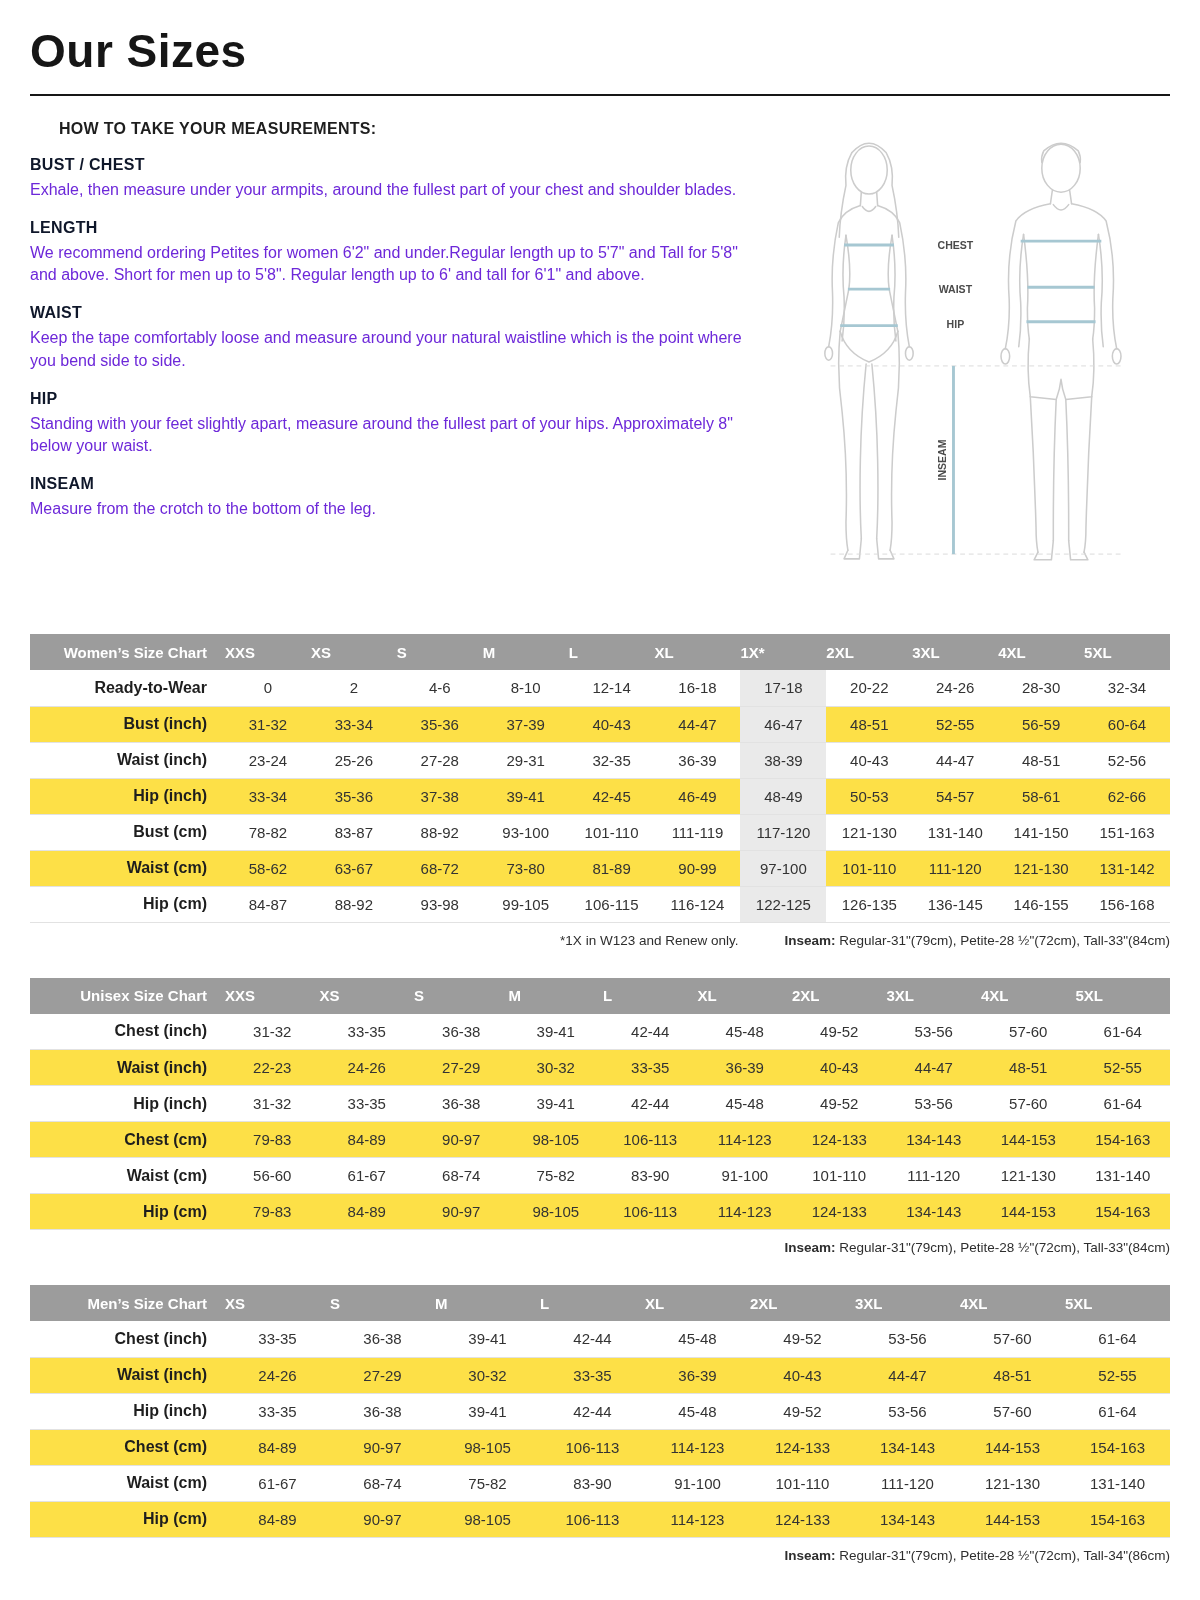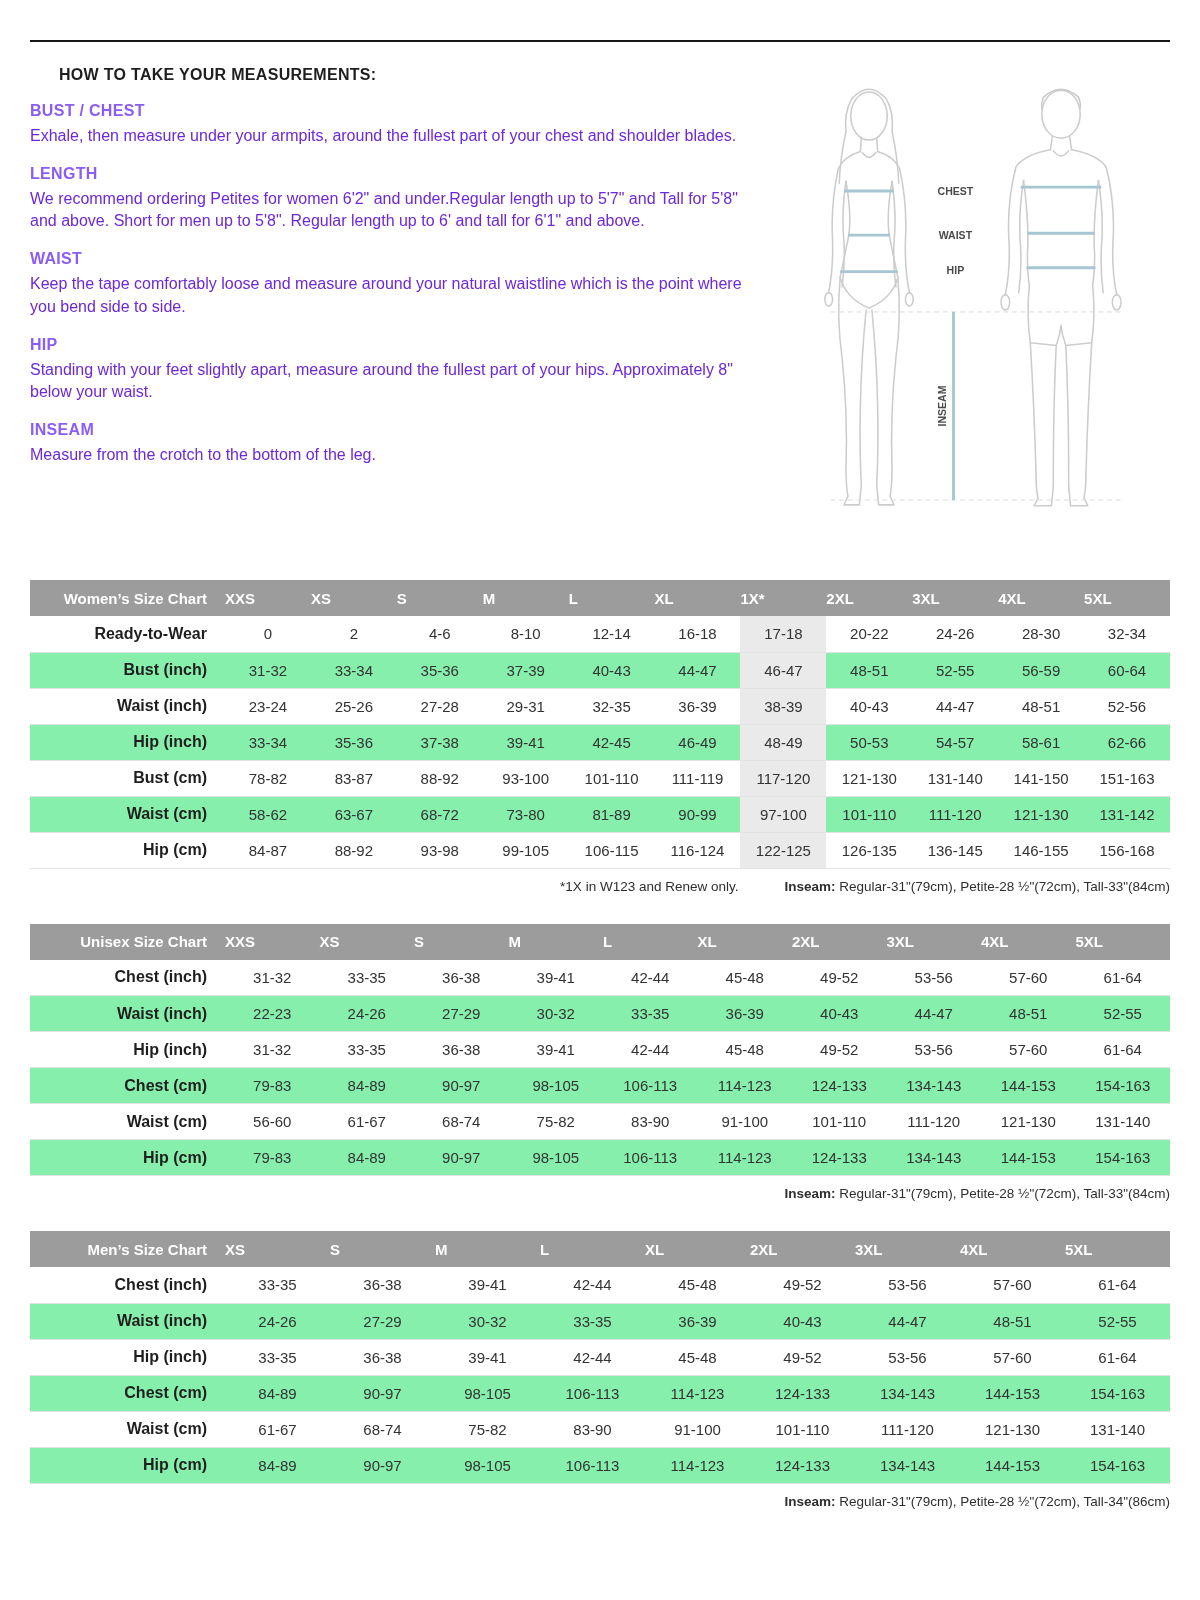--- a/index.html
+++ b/index.html
@@ -15,52 +15,53 @@
     font-size:46px; font-weight:bold; color:#161616; letter-spacing:.5px;
   }
   .title-rule { border:none; border-top:2px solid #161616; margin-top:16px; }
 
   .top { display:flex; margin-top:24px; }
   .instructions { width:730px; padding-right:14px; }
   .instructions h2 {
     font-size:16px; font-weight:bold; color:#1e1e1e; margin-bottom:18px; letter-spacing:.3px;margin-left:29px;
   }
   .section { margin-bottom:17px; }
-  .section h3 { font-size:16px; font-weight:bold; color:#8b5cf6; margin-bottom:5px; letter-spacing:.3px; }
+  .section h3 { font-size:16px; font-weight:bold; color:#0f172a; margin-bottom:5px; letter-spacing:.3px; }
   .section p  { font-size:16px; line-height:1.42; color:#6d28d9; }
 
   .diagram { flex:1; display:flex; justify-content:center; align-items:flex-start; padding-top:4px; }
 
   .table-block { margin-top:30px; }
   table.size-table { width:100%; border-collapse:collapse; table-layout:fixed; }
   table.size-table tr { height:36px; }
   table.size-table thead th {
     background:var(--header-bg, #9c9c9c); color:#ffffff;
     font-size:15px; font-weight:bold; text-align:left;
   }
   table.size-table thead th.corner { text-align:right; padding-right:18px; width:195px; }
   table.size-table tbody tr { border-bottom:1px solid #e2e2e2; }
-  table.size-table tbody tr.alt { background:#86efac; }
+  table.size-table tbody tr.alt { background:#fde047; }
   table.size-table tbody th {
     text-align:right; padding-right:18px; font-size:16px; font-weight:bold; color:#1e1e1e;
   }
   table.size-table td { text-align:center; font-size:15px; color:#333333; }
   table.size-table td.hl { background:var(--hl-bg, #eaeaea); }
 
   .footnote {
     display:flex; justify-content:flex-end; align-items:baseline; gap:46px;
     margin-top:10px; font-size:13.5px; color:#2e2e2e;
   }
   .footnote b { font-weight:bold; }
 </style>
 </head>
 <body>
 
 <div class="page">
 
+  <h1 class="page-title">Our Sizes</h1>
   <hr class="title-rule">
 
   <div class="top">
     <div class="instructions">
       <h2>HOW TO TAKE YOUR MEASUREMENTS:</h2>
 
       <div class="section">
         <h3>BUST / CHEST</h3>
         <p>Exhale, then measure under your armpits, around the fullest part of your chest and shoulder blades.</p>
       </div>

